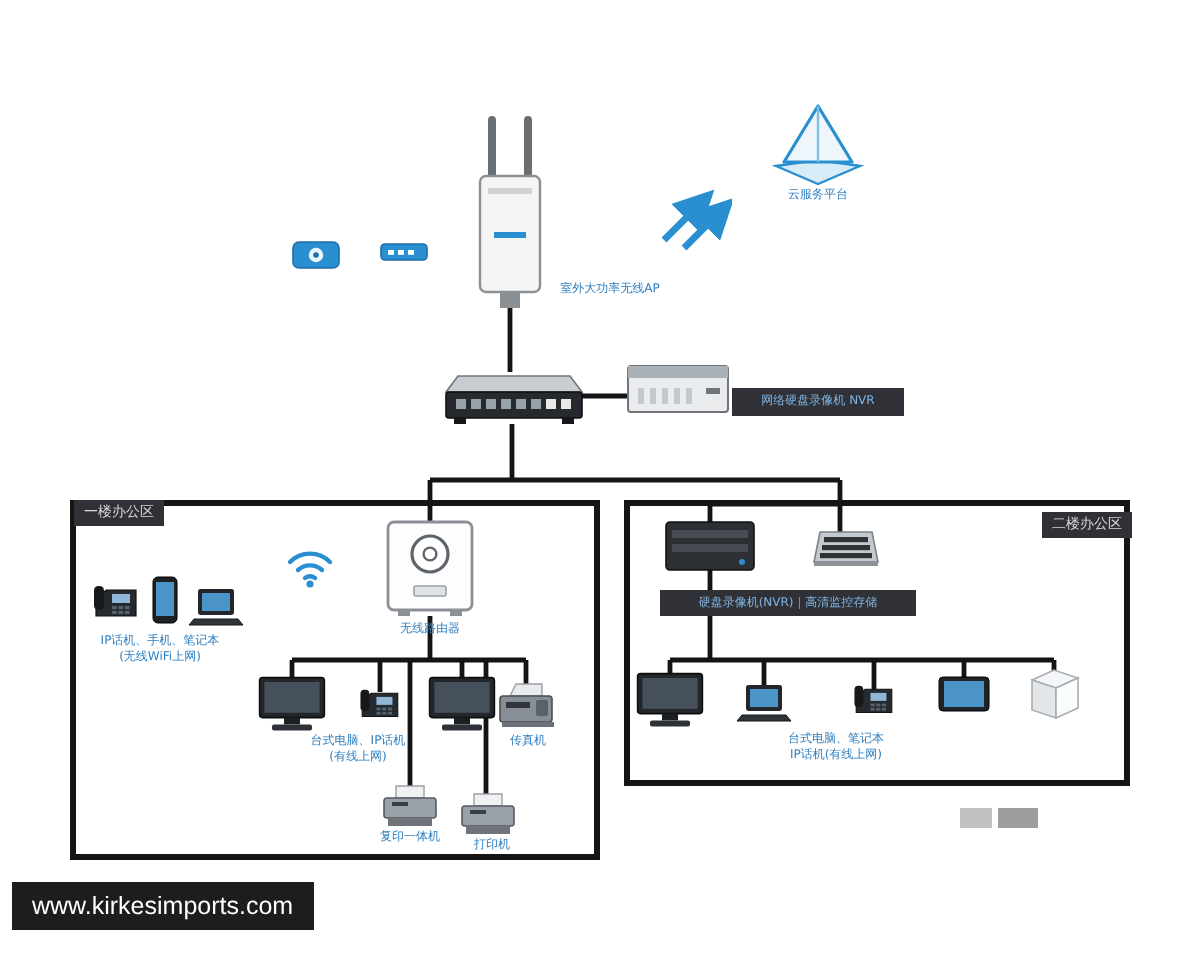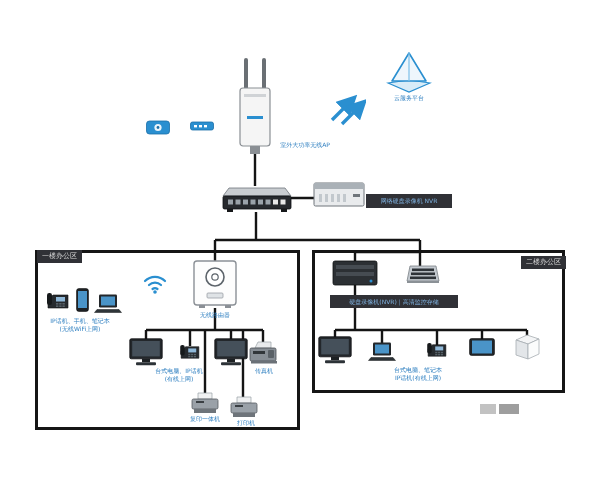--- a/index.html
+++ b/index.html
@@ -324,14 +324,15 @@
       <polygon points="16,10 27,5 27,20 16,25" fill="#fbfcfc" stroke="#a7adb2" stroke-width="0.8"></polygon>
     </svg>
   </div>
   <div class="lbl" style="left:373px; top:366px; width:90px;">台式电脑、笔记本
 IP话机(有线上网)</div>
 
   <div class="brand-mark">
     <span class="b1"></span><span class="b2"></span>
   </div>
 
+  <div class="watermark">www.kirkesimports.com</div>
 
 </div>
 
 </body></html>

